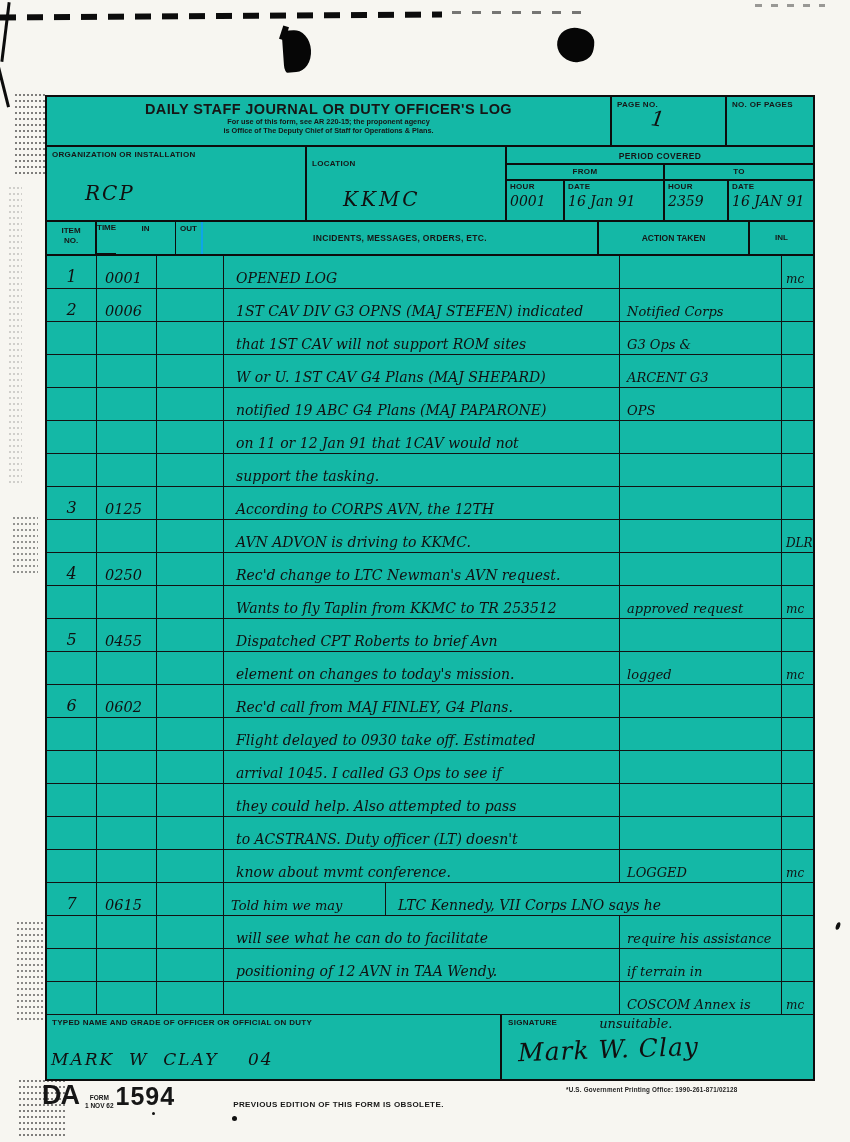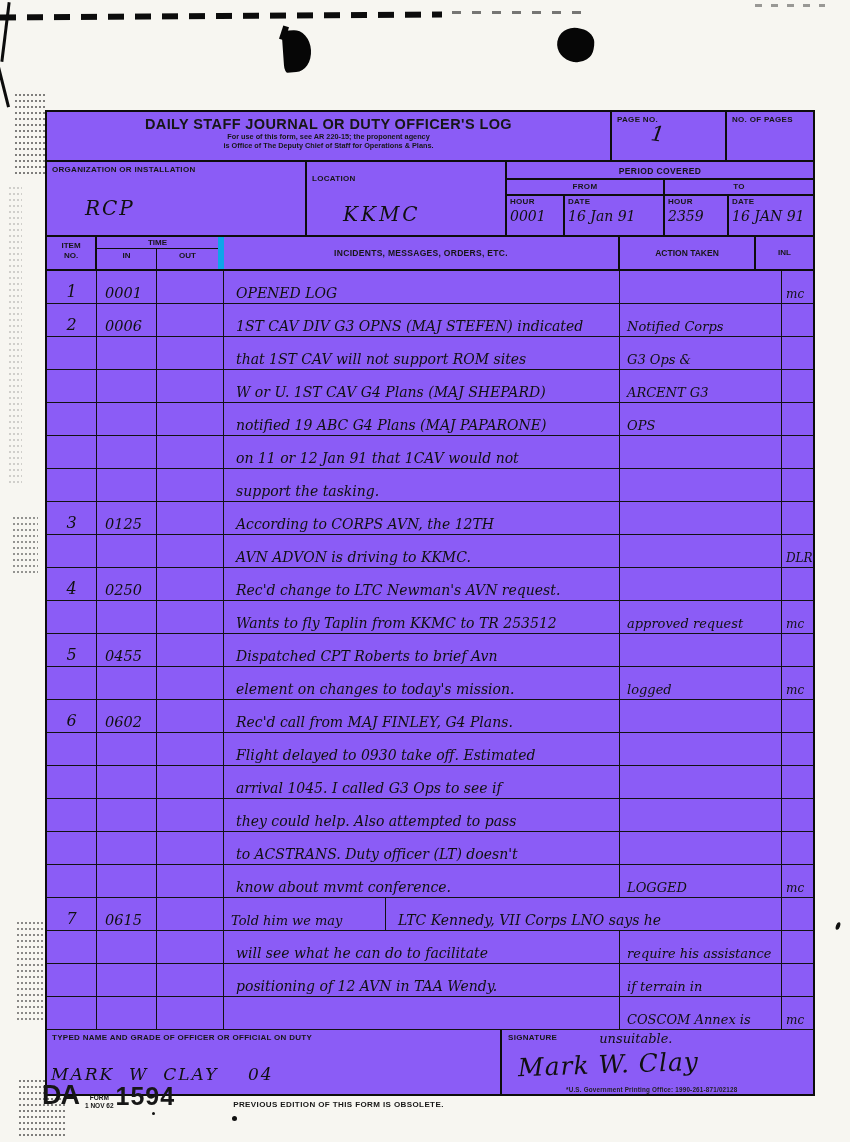--- a/index.html
+++ b/index.html
@@ -32,22 +32,22 @@
   .sp2 { left:12px; top:515px; width:26px; height:62px; opacity:.45; }
   .sp3 { left:16px; top:920px; width:30px; height:100px; opacity:.5; }
   .sp4 { left:18px; top:1078px; width:48px; height:60px; }
   .sp5 { left:8px;  top:185px; width:14px; height:300px; opacity:.18; }
   .dot { background:#111; border-radius:50%; }
   .d1 { left:232px; top:1116px; width:5px; height:5px; }
   .d2 { left:152px; top:1112px; width:3px; height:3px; }
   .d3 { left:836px; top:922px; width:4px; height:8px; transform:rotate(20deg); }
 
   
-  .form { position:absolute; left:45px; top:110px; width:770px;
-    border:2.5px solid #0d0d0d; background:#8b5cf6; }
+  .form { position:absolute; left:45px; top:95px; width:770px;
+    border:2.5px solid #0d0d0d; background:#14b8a6; }
   .blabel { font-size:8px; font-weight:bold; letter-spacing:.3px; line-height:1.2; }
   .hw { font-family:"DejaVu Serif", serif; font-style:italic; color:#101010; }
 
   
   .title-row { display:flex; height:50px; border-bottom:2px solid #0d0d0d; }
   .title-cell { width:565px; border-right:2px solid #0d0d0d; text-align:center; padding-top:4px; }
   .title-main { font-size:14.5px; font-weight:bold; letter-spacing:.4px; }
   .title-sub { font-size:7.3px; font-weight:bold; line-height:1.3; }
   .pageno-cell { width:115px; border-right:2px solid #0d0d0d; padding:3px 5px; }
   .pages-cell { flex:1; padding:3px 5px; }
@@ -68,30 +68,30 @@
   .hd-row { display:flex; flex:1; }
   .hd-cell { border-right:2px solid #0d0d0d; padding:1px 3px; position:relative; }
   .hd-cell:last-child { border-right:none; }
   .w-fhour { width:58px; } .w-fdate { width:100px; } .w-thour { width:64px; } .w-tdate { flex:1; }
   .hd-val { font-size:14px; margin-top:2px; white-space:nowrap; }
 
   
   .colhdr { display:flex; height:34px; border-bottom:2px solid #0d0d0d; }
   .ch-item { width:50px; border-right:2px solid #0d0d0d; text-align:center; padding-top:4px;
     font-size:8px; font-weight:bold; line-height:1.3; }
-  .ch-time { width:127px; border-right:6px solid #0ea5e9; display:flex; flex-direction:column; }
+  .ch-time { width:106px; border-right:2px solid #0ea5e9; display:flex; flex-direction:row; }
   .ch-time-top { border-bottom:1.5px solid #0d0d0d; font-size:8px; font-weight:bold;
     text-align:center; padding:1px 0; }
   .ch-time-bot { display:flex; flex:1; }
   .ch-in { width:60px; border-right:1.5px solid #0d0d0d; font-size:8px; font-weight:bold;
     text-align:center; padding-top:2px; }
   .ch-out { flex:1; font-size:8px; font-weight:bold; text-align:center; padding-top:2px; }
   .ch-inc { width:396px; border-right:2px solid #0d0d0d; font-size:8.5px; font-weight:bold;
     text-align:center; padding-top:11px; letter-spacing:.3px; }
-  .ch-act { width:136px; border-right:2px solid #0d0d0d; font-size:8.5px; font-weight:bold;
+  .ch-act { width:151px; border-right:2px solid #0d0d0d; font-size:8.5px; font-weight:bold;
     text-align:center; padding-top:11px; }
   .ch-inl { flex:1; font-size:8px; font-weight:bold; text-align:center; padding-top:11px; }
 
   
   .trow { display:flex; height:33px; border-bottom:1.8px solid #121212; }
   .trow .c { display:flex; align-items:flex-end; padding-bottom:2px; overflow:visible; }
   .c-item { width:50px; border-right:1.8px solid #121212; justify-content:center;
     font-size:16px; }
   .c-in  { width:60px; border-right:1.8px solid #121212; padding-left:8px; font-size:14.5px; }
   .c-out { width:67px; border-right:1.8px solid #121212; }

